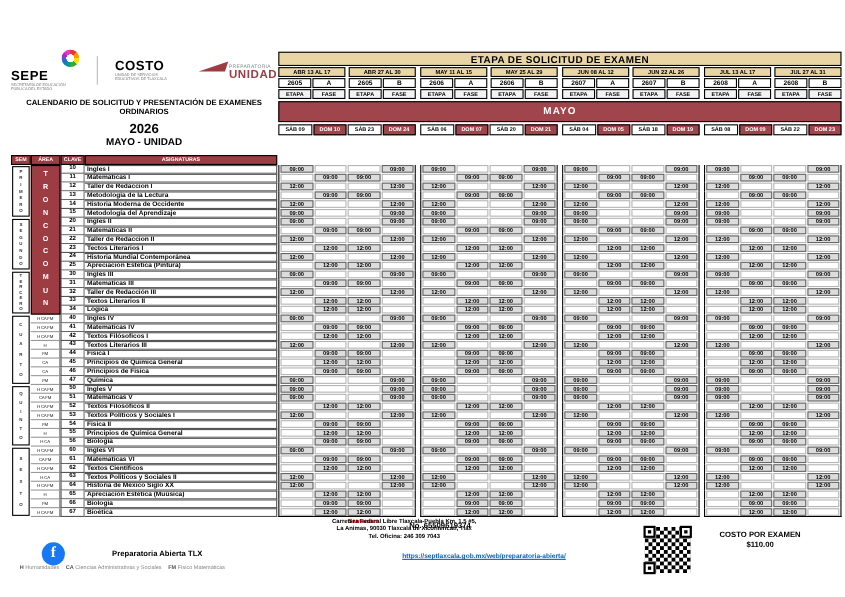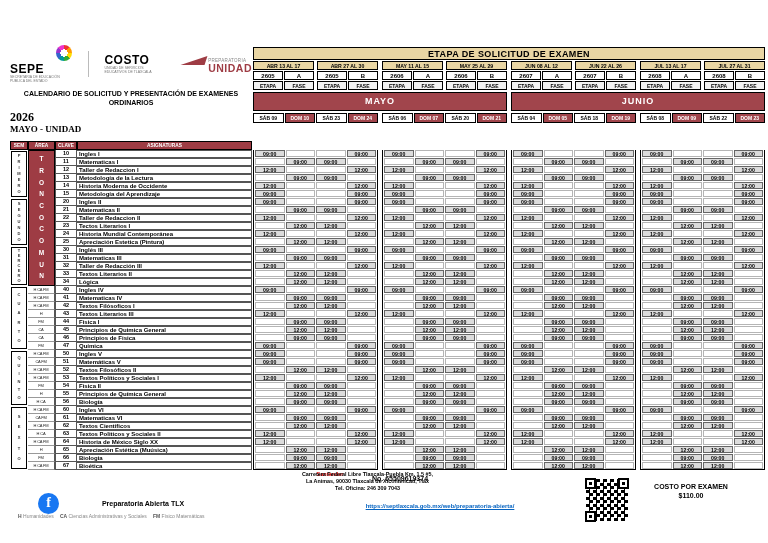--- a/index.html
+++ b/index.html
@@ -19,21 +19,21 @@
   .vdiv{width:1px;height:26px;background:#bbb;}
   .prepa{display:flex;align-items:flex-end;gap:2px;}
   .swoosh{width:0;height:0;border-left:24px solid transparent;border-bottom:9px solid #9e3c44;
           transform:skewX(-18deg);margin-bottom:8px;}
   .prepa-text{text-align:left;}
   .prepa-top{font-size:4.5px;color:#888;display:block;line-height:5px;letter-spacing:.3px;}
   .prepa-bottom{font-size:10.5px;font-weight:bold;color:#9e3c44;display:block;line-height:10px;letter-spacing:.5px;}
   #main-title{margin-top:4px;text-align:center;font-weight:bold;font-size:7px;line-height:8.5px;}
   #plan-row{margin-top:4px;display:flex;align-items:flex-start;}
   #plan-block{width:130px;text-align:center;font-weight:bold;font-size:8.5px;line-height:12px;}
-  #year-block{flex:1;text-align:left;font-family:Liberation Serif, serif;}
+  #year-block{flex:1;text-align:center;}
   #year-val{font-size:12px;font-weight:bold;line-height:13px;}
   #period-val{font-size:9px;font-weight:bold;line-height:11px;}
 
   
   #left-table{position:absolute;left:10px;top:141px;width:242px;}
   #left-table-head{display:grid;grid-template-columns:18px 27px 22px 1fr;height:9px;gap:0;}
   #left-table-head .hc{background:#9e3c44;color:#fff;font-size:4.8px;font-weight:bold;
       text-align:center;line-height:8px;border:0.5px solid #000;overflow:hidden;}
   #left-table-body{display:grid;grid-template-columns:18px 27px 22px 1fr;grid-auto-rows:8px;}
   .sembox{border:1px solid #000;margin:1px 1px;display:flex;flex-direction:column;
@@ -421,21 +421,20 @@
             <div class="plbl">FASE</div>
           </div>
           <div class="ppair">
             <div class="plbl">ETAPA</div>
             <div class="plbl">FASE</div>
           </div>
         </div>
       </div>
     <div id="months-row">
         <div class="month-bar">MAYO</div>
-        <div class="month-bar">JUNIO</div>
       </div>
     <div id="days-row">
         <div class="dgroup">
           <div class="dcell sab">SÁB 09</div>
           <div class="dcell dom">DOM 10</div>
           <div class="dcell sab">SÁB 23</div>
           <div class="dcell dom">DOM 24</div>
         </div>
         <div class="dgroup">
           <div class="dcell sab">SÁB 06</div>

